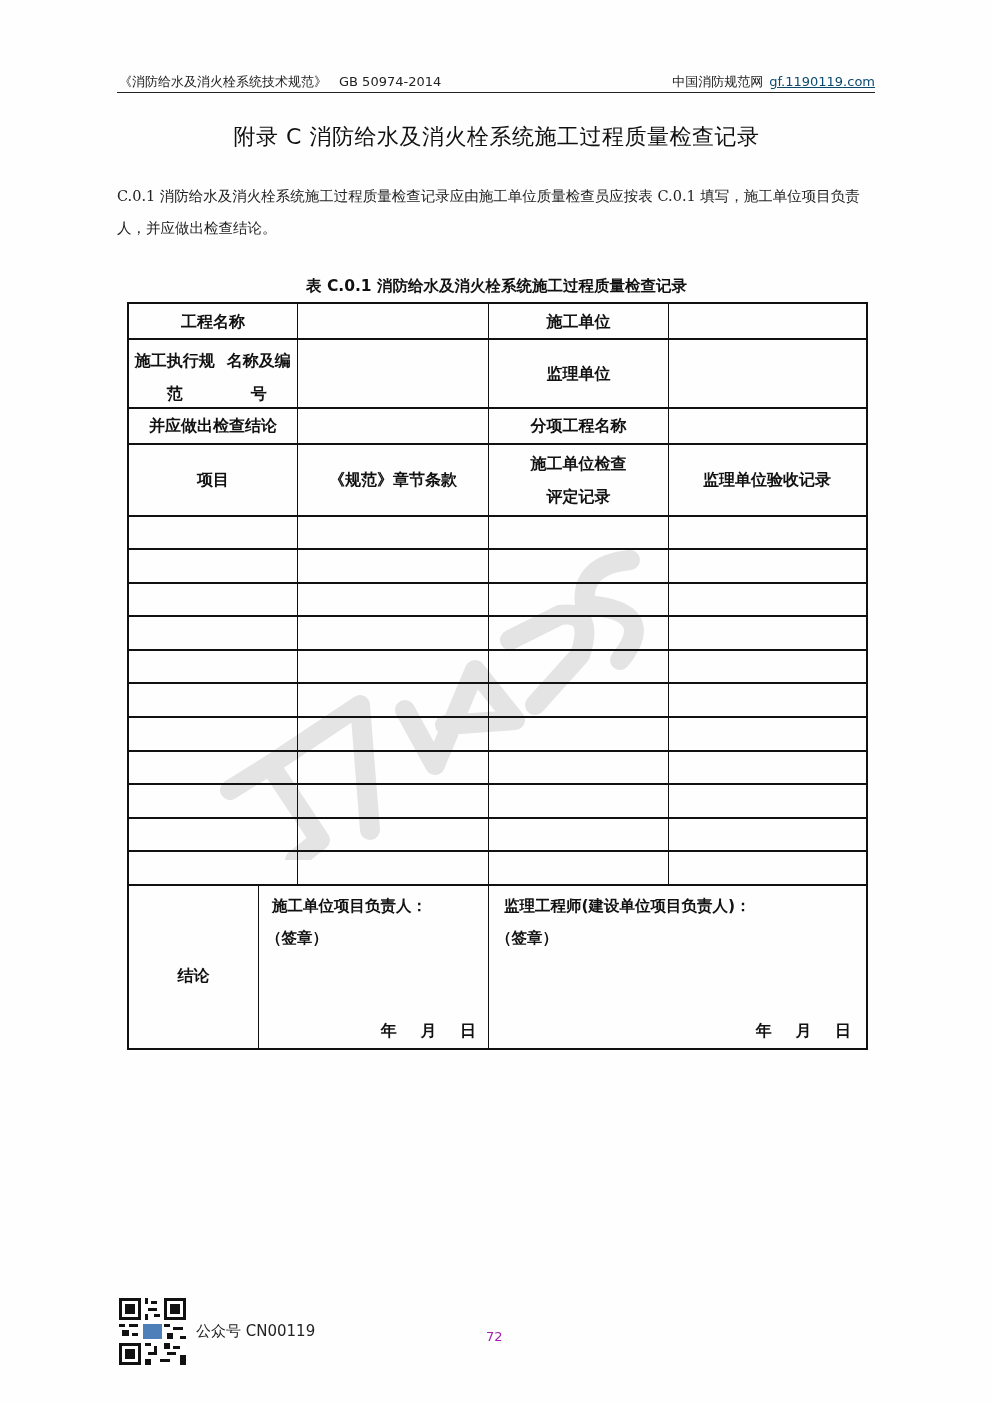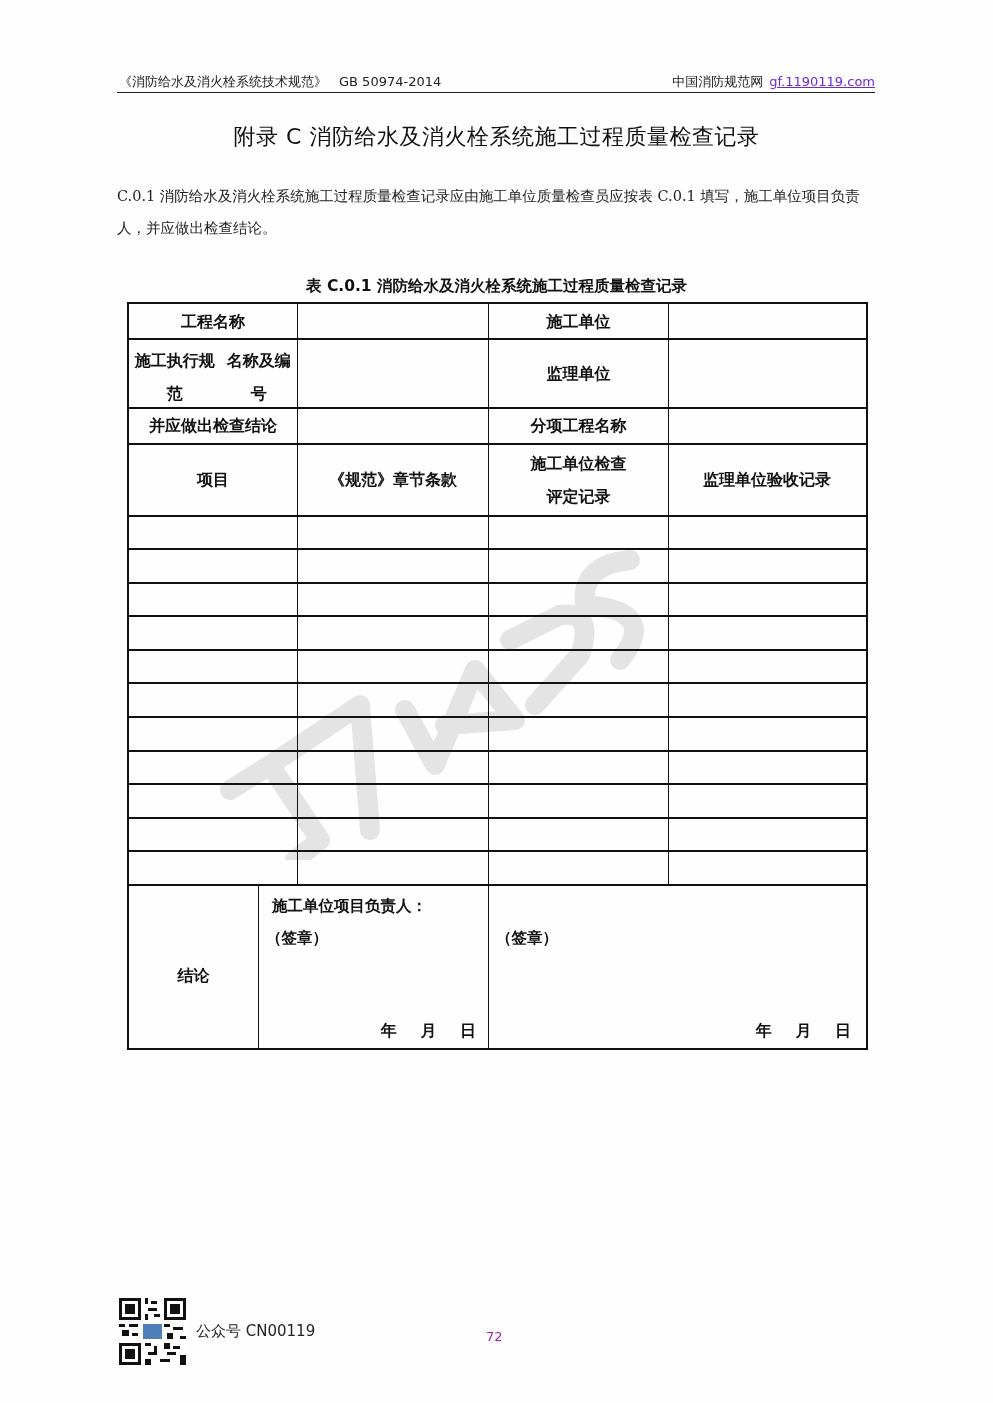--- a/index.html
+++ b/index.html
@@ -10,21 +10,21 @@
     }
     .running-header {
       position: absolute; left: 117px; top: 72px; width: 758px; height: 20px;
       border-bottom: 1.2px solid #222;
       font-family: "DejaVu Sans", "Liberation Sans", sans-serif;
       font-size: 13px; color: #222;
     }
     .running-header .left { position: absolute; left: 2px; top: 1px; white-space: nowrap; }
     .running-header .left .code { margin-left: 12px; }
     .running-header .right { position: absolute; right: 0; top: 1px; white-space: nowrap; }
-    .running-header .link { color: #6d28d9; text-decoration: underline; margin-left: 6px; }
+    .running-header .link { color: #0c4a6e; text-decoration: underline; margin-left: 6px; }
 
     .appendix-title {
       position: absolute; left: 0; width: 993px; top: 122px; text-align: center;
       font-family: "DejaVu Sans", "Liberation Sans", sans-serif;
       font-size: 22px; color: #111; letter-spacing: 0.5px;
     }
     .clause {
       position: absolute; left: 117px; top: 180px; width: 760px;
       font-size: 14.5px; line-height: 32px; color: #222;
     }
@@ -146,20 +146,21 @@
 
   <div class="cell" style="left:0; top:582px; width:129px; height:178px">结论</div>
 
   <div style="position:absolute; left:131px; top:582px; width:228px; height:162px;">
     <div class="sign" style="left:12px; top:4px">施工单位项目负责人：</div>
     <div class="sign" style="left:6px; top:36px">（签章）</div>
     <div class="date" style="right:12px; bottom:6px">年 月 日</div>
   </div>
 
   <div style="position:absolute; left:361px; top:582px; width:375px; height:162px;">
+    <div class="sign" style="left:14px; top:4px">监理工程师(建设单位项目负责人)：</div>
     <div class="sign" style="left:6px; top:36px">（签章）</div>
     <div class="date" style="right:14px; bottom:6px">年 月 日</div>
   </div>
 </div>
 
 <svg class="footer-qr" viewBox="0 0 21 21" shape-rendering="crispEdges">
   <rect width="21" height="21" fill="#fff"></rect>
   <g fill="#111">
     <rect x="0" y="0" width="7" height="7"></rect>
       <rect x="14" y="0" width="7" height="7"></rect>

